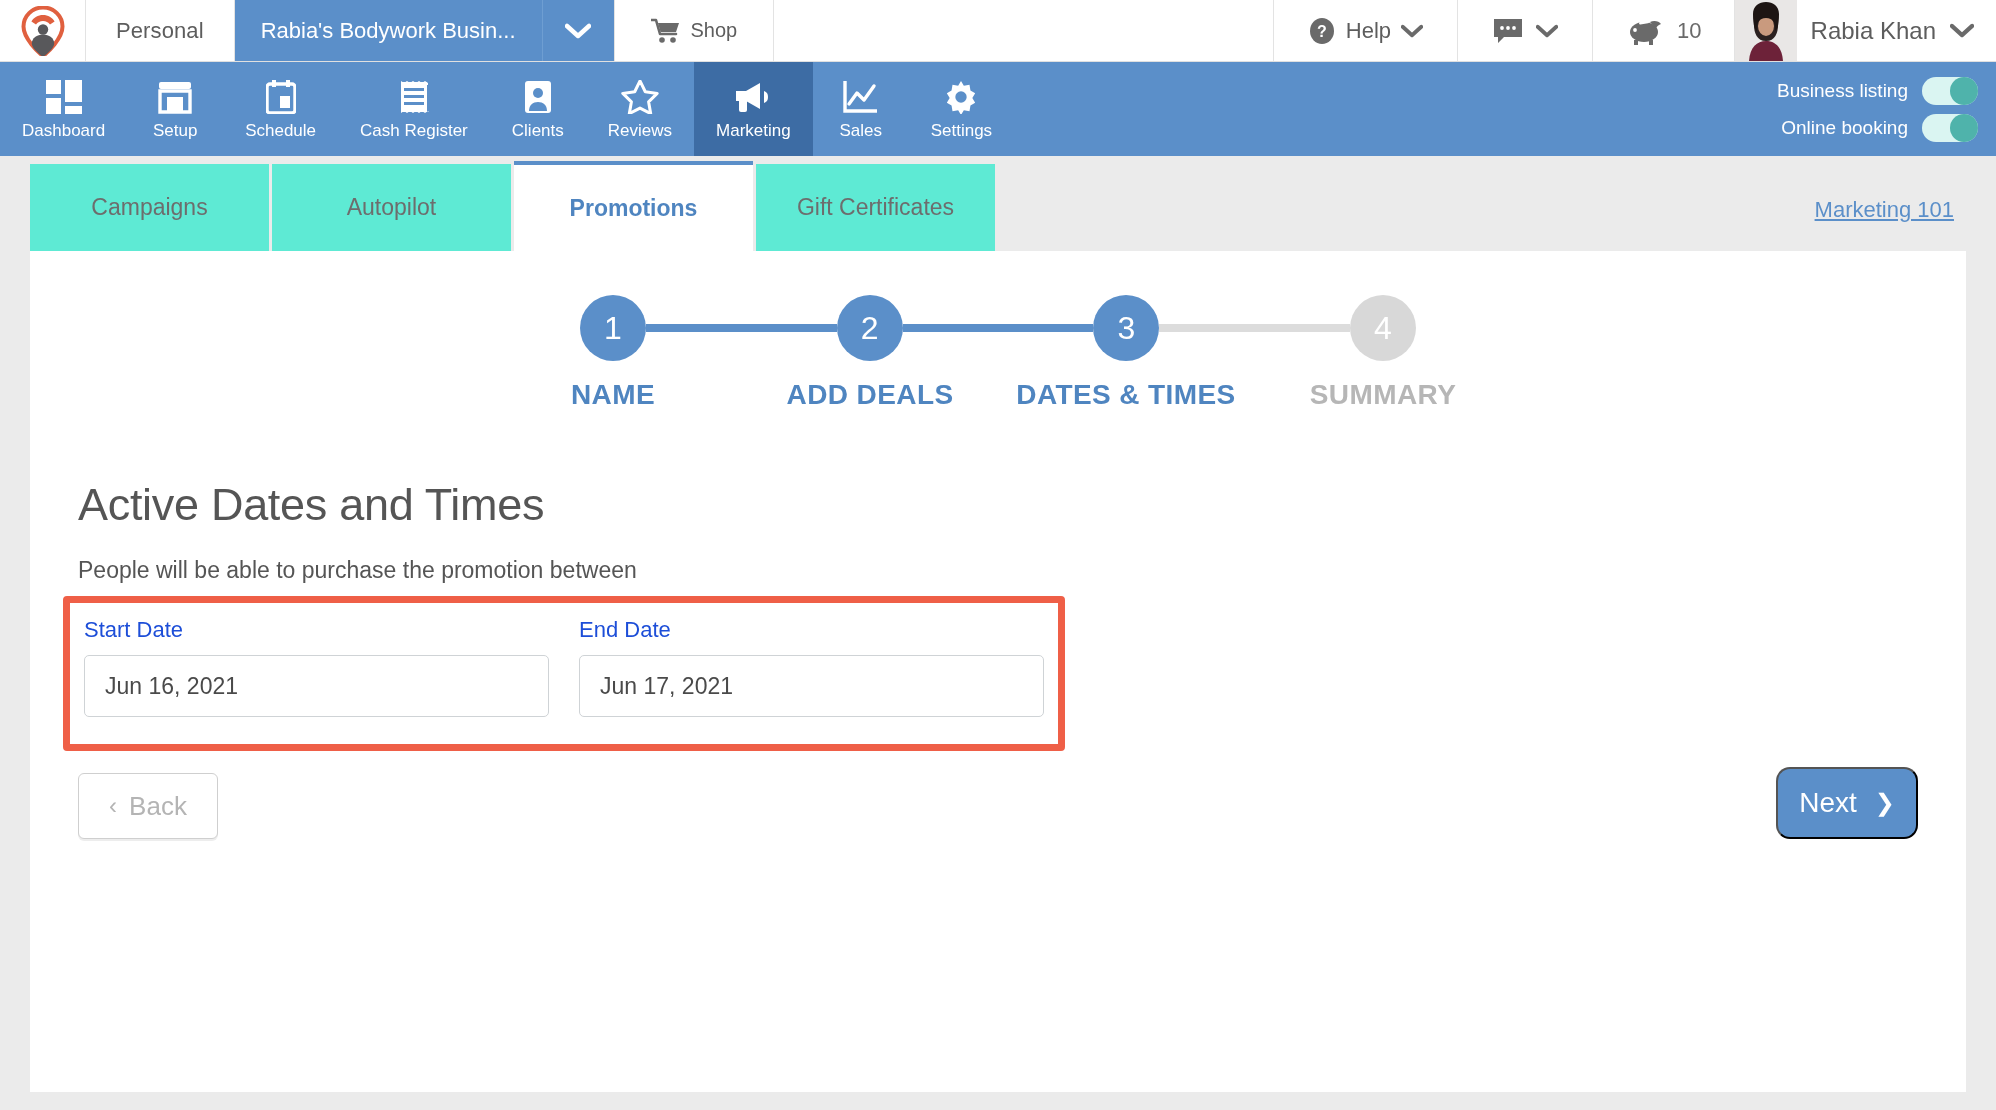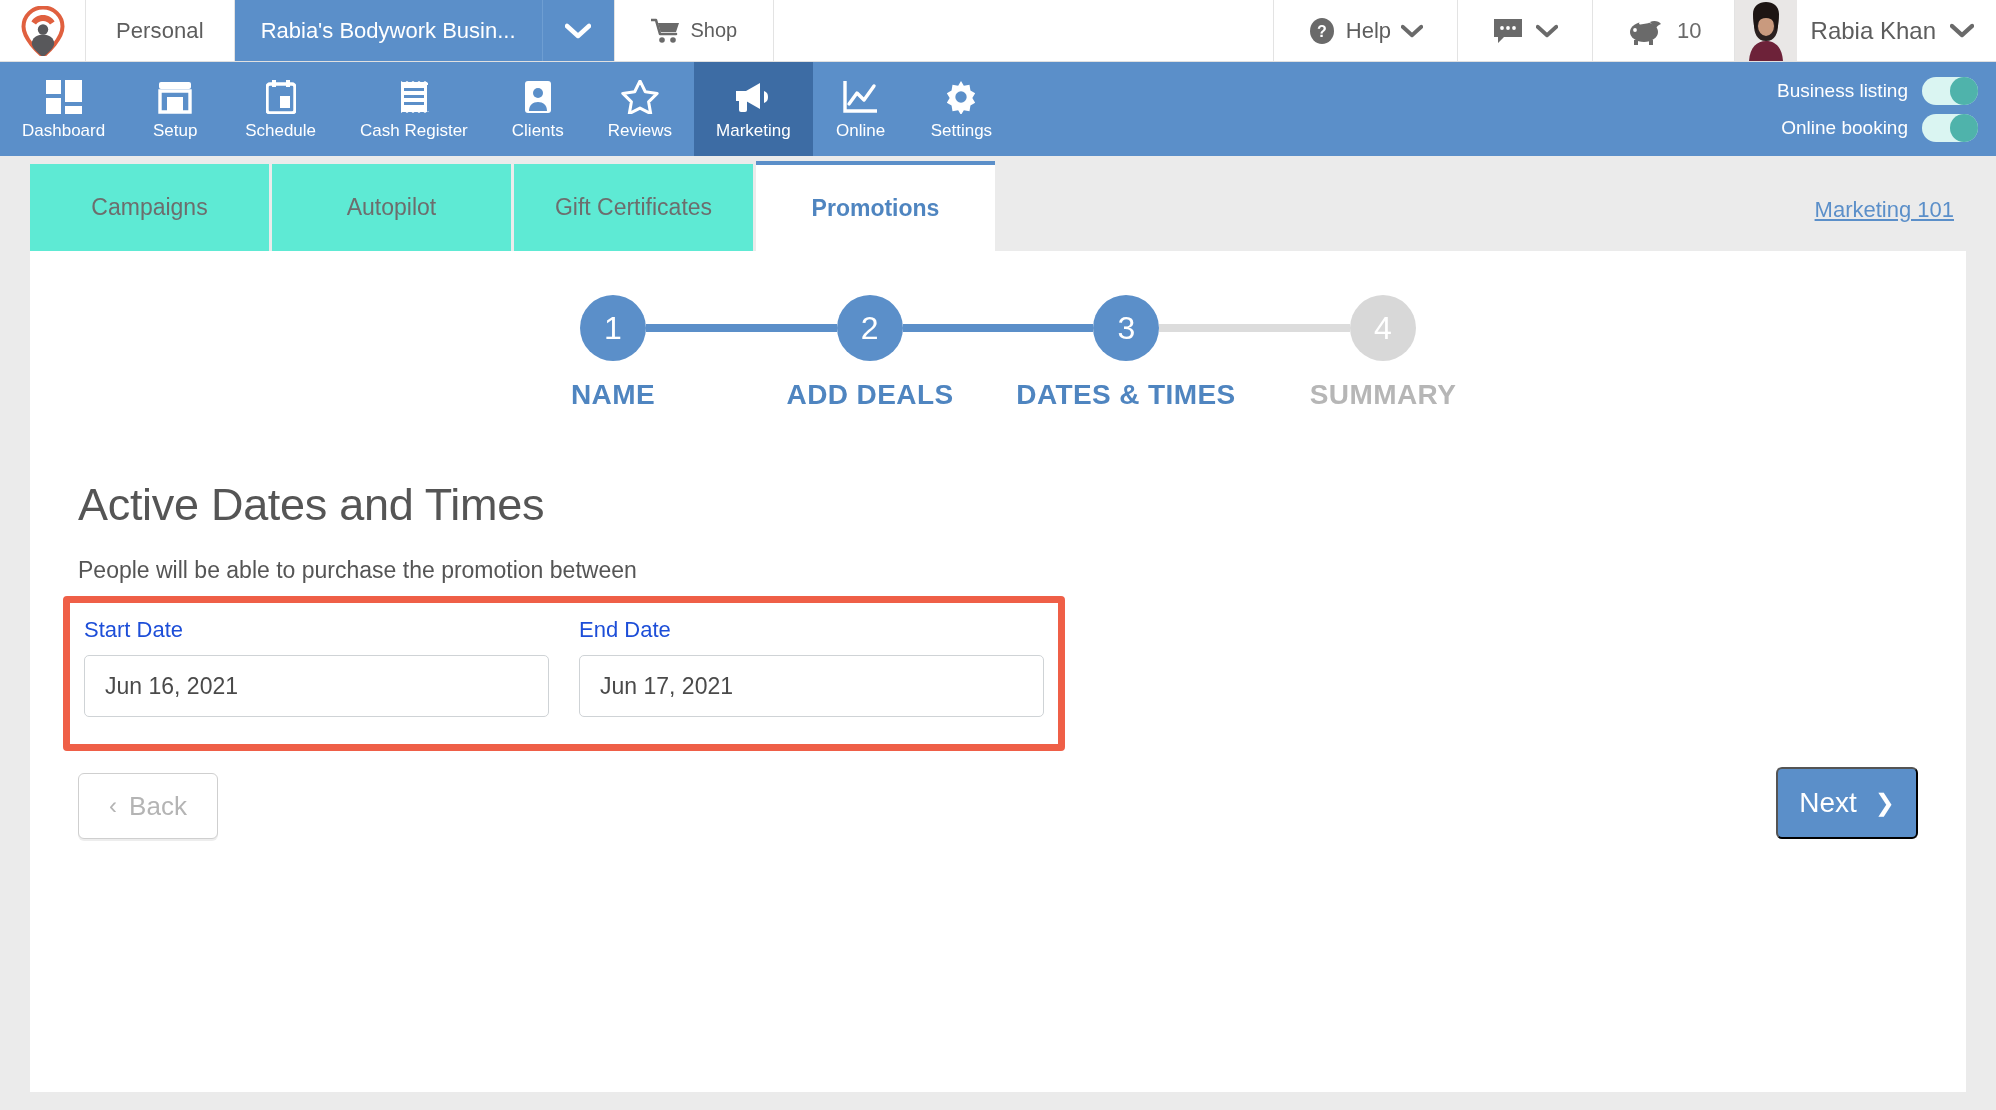--- a/index.html
+++ b/index.html
@@ -166,21 +166,21 @@
   
   .btn-back{
     position:absolute; left:48px; top:522px;
     width:140px; height:66px; border:1px solid #cfcfcf; border-radius:6px;
     background:#ffffff; color:#b4b4b4; font-size:26px;
     display:flex; align-items:center; justify-content:center; gap:12px;
     box-shadow:0 2px 0 rgba(0,0,0,.07);
   }
   .btn-next{
     position:absolute; right:48px; top:516px;
-    width:142px; height:72px; border-radius:6px; background:#5b8fc9;
+    width:142px; height:72px; border-radius:14px; background:#5b8fc9;
     color:#ffffff; font-size:28px;
     display:flex; align-items:center; justify-content:center; gap:18px;
   }
   .chev{ font-size:24px; line-height:1; }
 </style>
 </head>
 <body>
 
 <div class="topbar">
 
@@ -354,21 +354,21 @@
     <span class="lbl">Marketing</span>
   </div>
 
   <div class="nav-item">
     <span class="ico">
       <svg width="36" height="34" viewBox="0 0 36 34">
           <path d="M2 1v30h32" fill="none" stroke="#fff" stroke-width="3.4"></path>
           <path d="M6 24l8-11 7 7 10-14" fill="none" stroke="#fff" stroke-width="3.4" stroke-linejoin="round" stroke-linecap="round"></path>
         </svg>
     </span>
-    <span class="lbl">Online</span>
+    <span class="lbl">Sales</span>
   </div>
 
   <div class="nav-item">
     <span class="ico">
       <svg width="36" height="34" viewBox="0 0 36 36">
           <path d="M18 1l3 5 6-1 1 6 5 3-3 5 3 5-5 3-1 6-6-1-3 5-3-5-6 1-1-6-5-3 3-5-3-5 5-3 1-6 6 1z" fill="#fff"></path>
           <circle cx="18" cy="18" r="6" fill="#5b8fc9"></circle>
         </svg>
     </span>
     <span class="lbl">Settings</span>
@@ -387,25 +387,25 @@
 </div>
 
 <div class="tabstrip">
   <div class="tabs">
     <div class="tab">
       <span>Campaigns</span>
     </div>
     <div class="tab">
       <span>Autopilot</span>
     </div>
+    <div class="tab active">
+      <span>Promotions</span>
+    </div>
     <div class="tab">
       <span>Gift Certificates</span>
-    </div>
-    <div class="tab active">
-      <span>Promotions</span>
     </div>
   </div>
   <a class="m101" href="#">Marketing 101</a>
 </div>
 
 <div class="panel">
 
   <div class="stepper">
     <div class="steps-line">
       <div class="circle">

